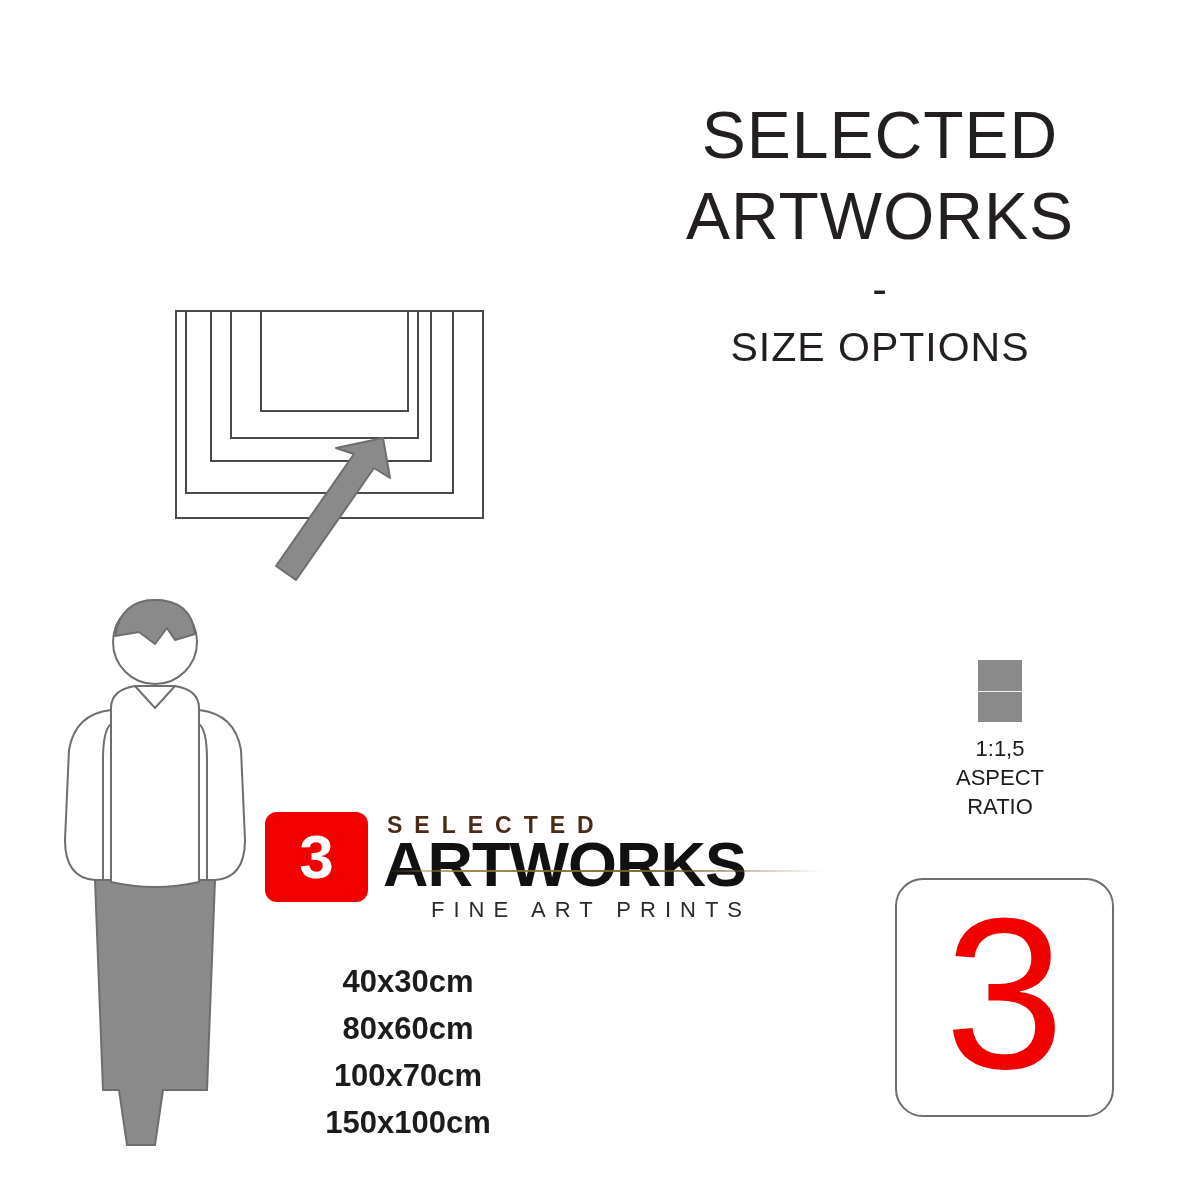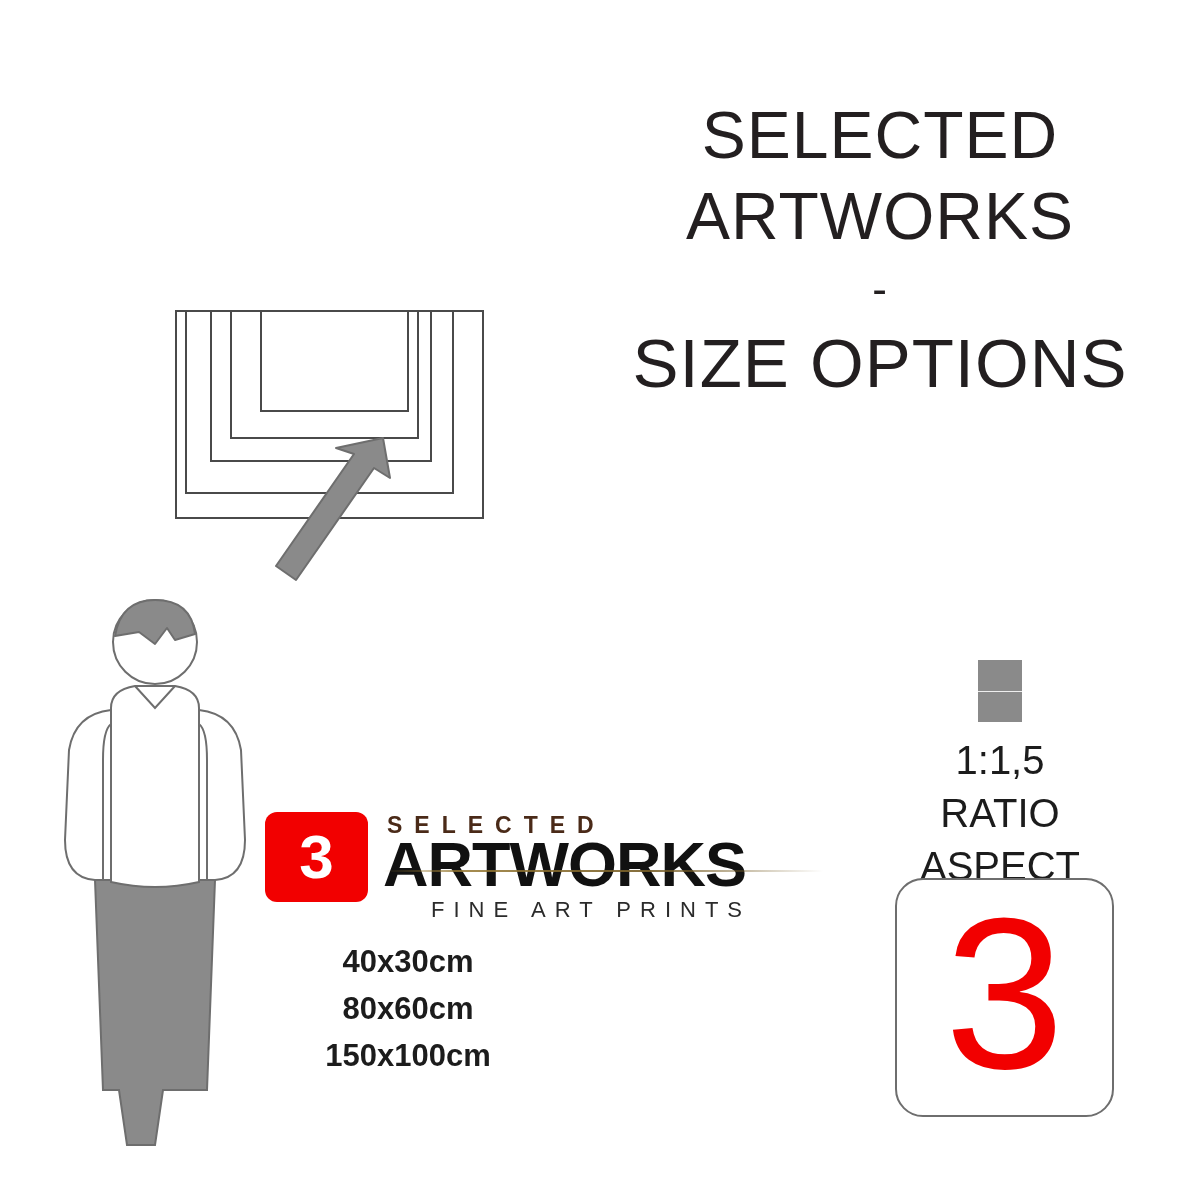--- a/index.html
+++ b/index.html
@@ -35,21 +35,21 @@
   .heading .line { display: block; white-space: nowrap; }
   .heading .grp-num {
     font-weight: 700;
     font-size: 62px;
   }
   .heading .dash {
     display: block;
     font-size: 44px;
     line-height: 1.5;
   }
-  .heading .sizeopt { font-size: 69px; text-align: center; }
+  .heading .sizeopt { font-size: 41px; text-align: center; }
 
   
   .frames {
     position: absolute;
     left: 150px;
     top: 290px;
     width: 380px;
     height: 500px;
   }
   .frame {
@@ -138,21 +138,21 @@
     top: 58px;
     width: 440px;
     height: 2px;
     background: linear-gradient(90deg, rgba(160,130,60,0) 0%, rgba(150,120,50,.85) 18%, rgba(120,95,40,.9) 60%, rgba(160,130,60,0) 100%);
   }
 
   
   .size-list {
     position: absolute;
     left: 258px;
-    top: 938px;
+    top: 958px;
     width: 300px;
     text-align: center;
     font-size: 31px;
     font-weight: 700;
     color: #1c1c1c;
     line-height: 1.52;
   }
 
   
   .aspect {
@@ -172,21 +172,21 @@
   .aspect-swatch:after {
     content: "";
     position: absolute;
     left: 0; right: 0;
     top: 50%;
     height: 1px;
     background: #ffffff;
     opacity: .85;
   }
   .aspect-text {
-    font-size: 40px;
+    font-size: 22px;
     color: #1c1c1c;
     line-height: 1.32;
   }
 
   
   .num-card {
     position: absolute;
     left: 895px;
     top: 878px;
     width: 215px;
@@ -253,27 +253,28 @@
       <div class="logo-selected">SELECTED</div>
       <div class="logo-artworks">ARTWORKS</div>
       <div class="logo-fine">FINE ART PRINTS</div>
       <div class="logo-strike"></div>
     </div>
   </div>
 
   <div class="size-list">
     <div>40x30cm</div>
     <div>80x60cm</div>
+    <div>100x70cm</div>
     <div>150x100cm</div>
   </div>
 
   <div class="aspect">
     <div class="aspect-swatch"></div>
     <div class="aspect-text">1:1,5</div>
+    <div class="aspect-text">ASPECT</div>
     <div class="aspect-text">RATIO</div>
-    <div class="aspect-text">ASPECT</div>
   </div>
 
   <div class="num-card">
     <span>3</span>
   </div>
 
 </div>
 
 </body></html>

